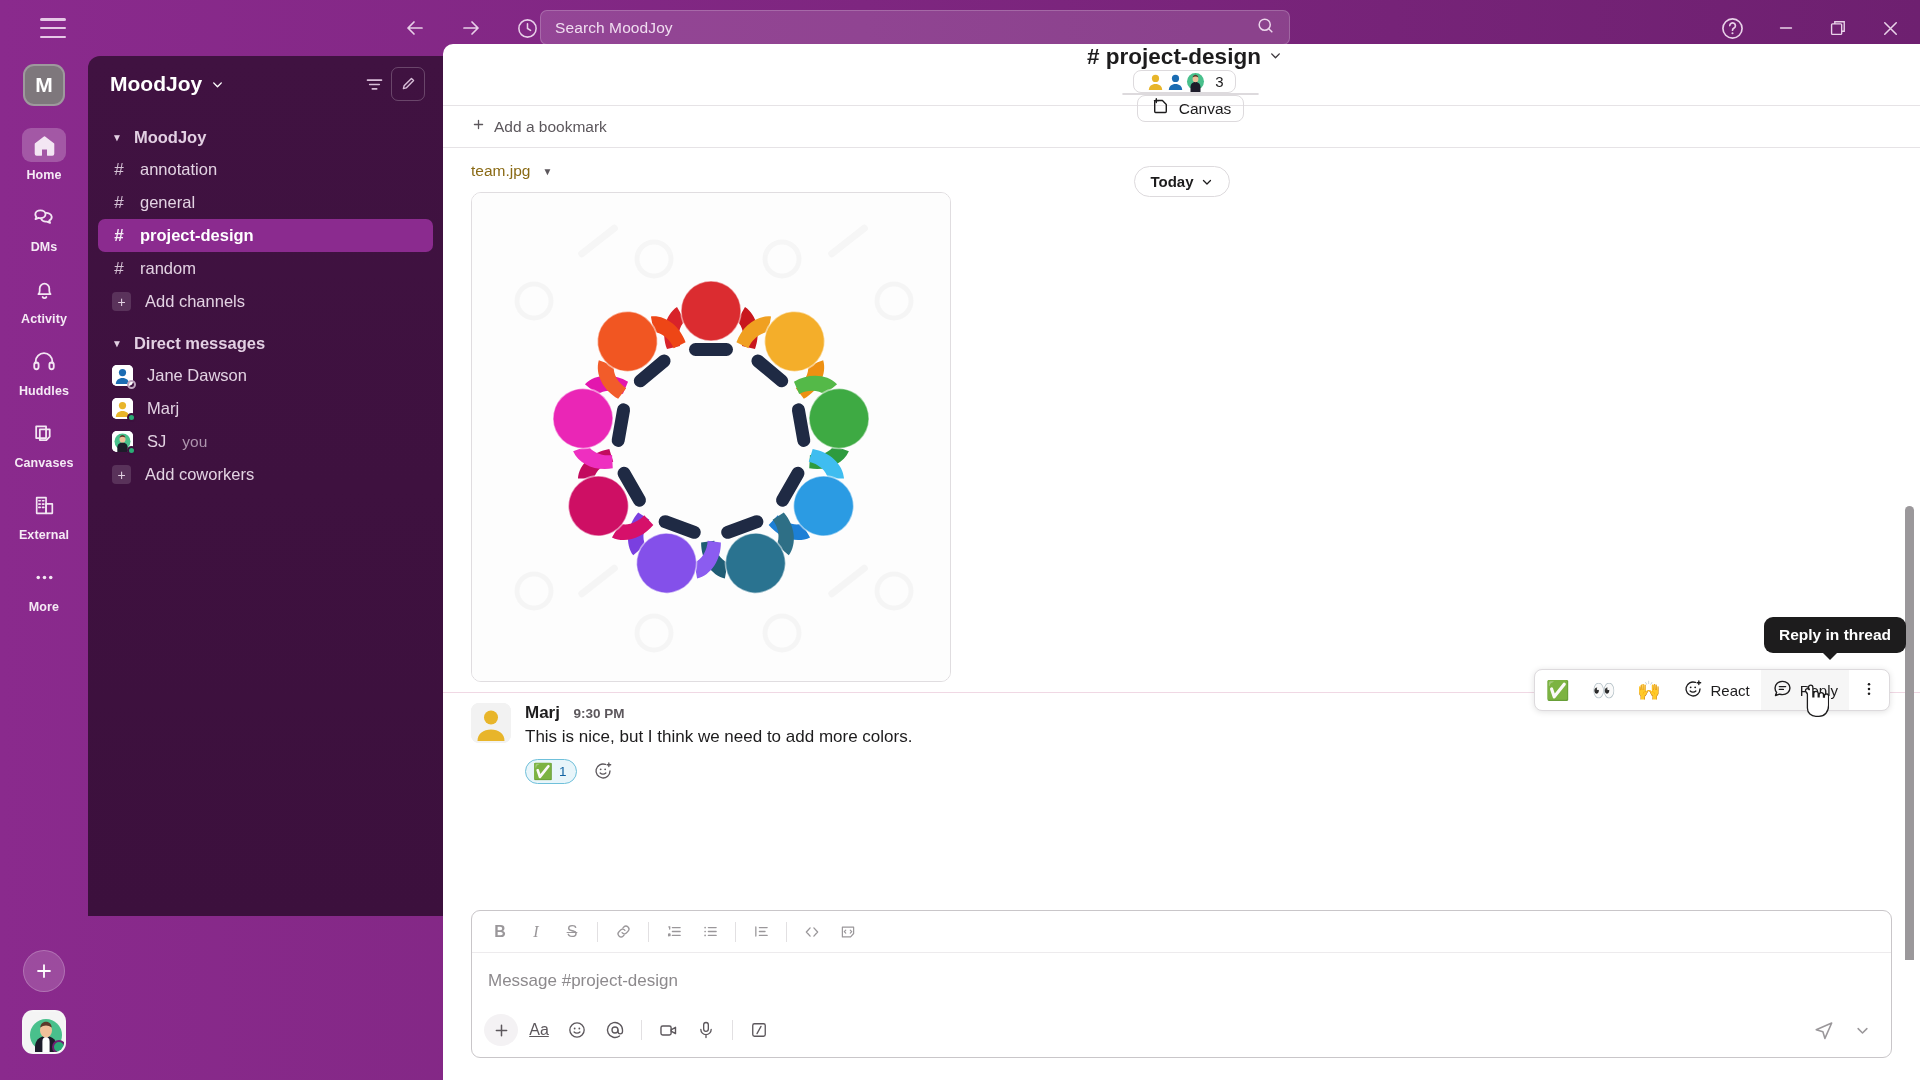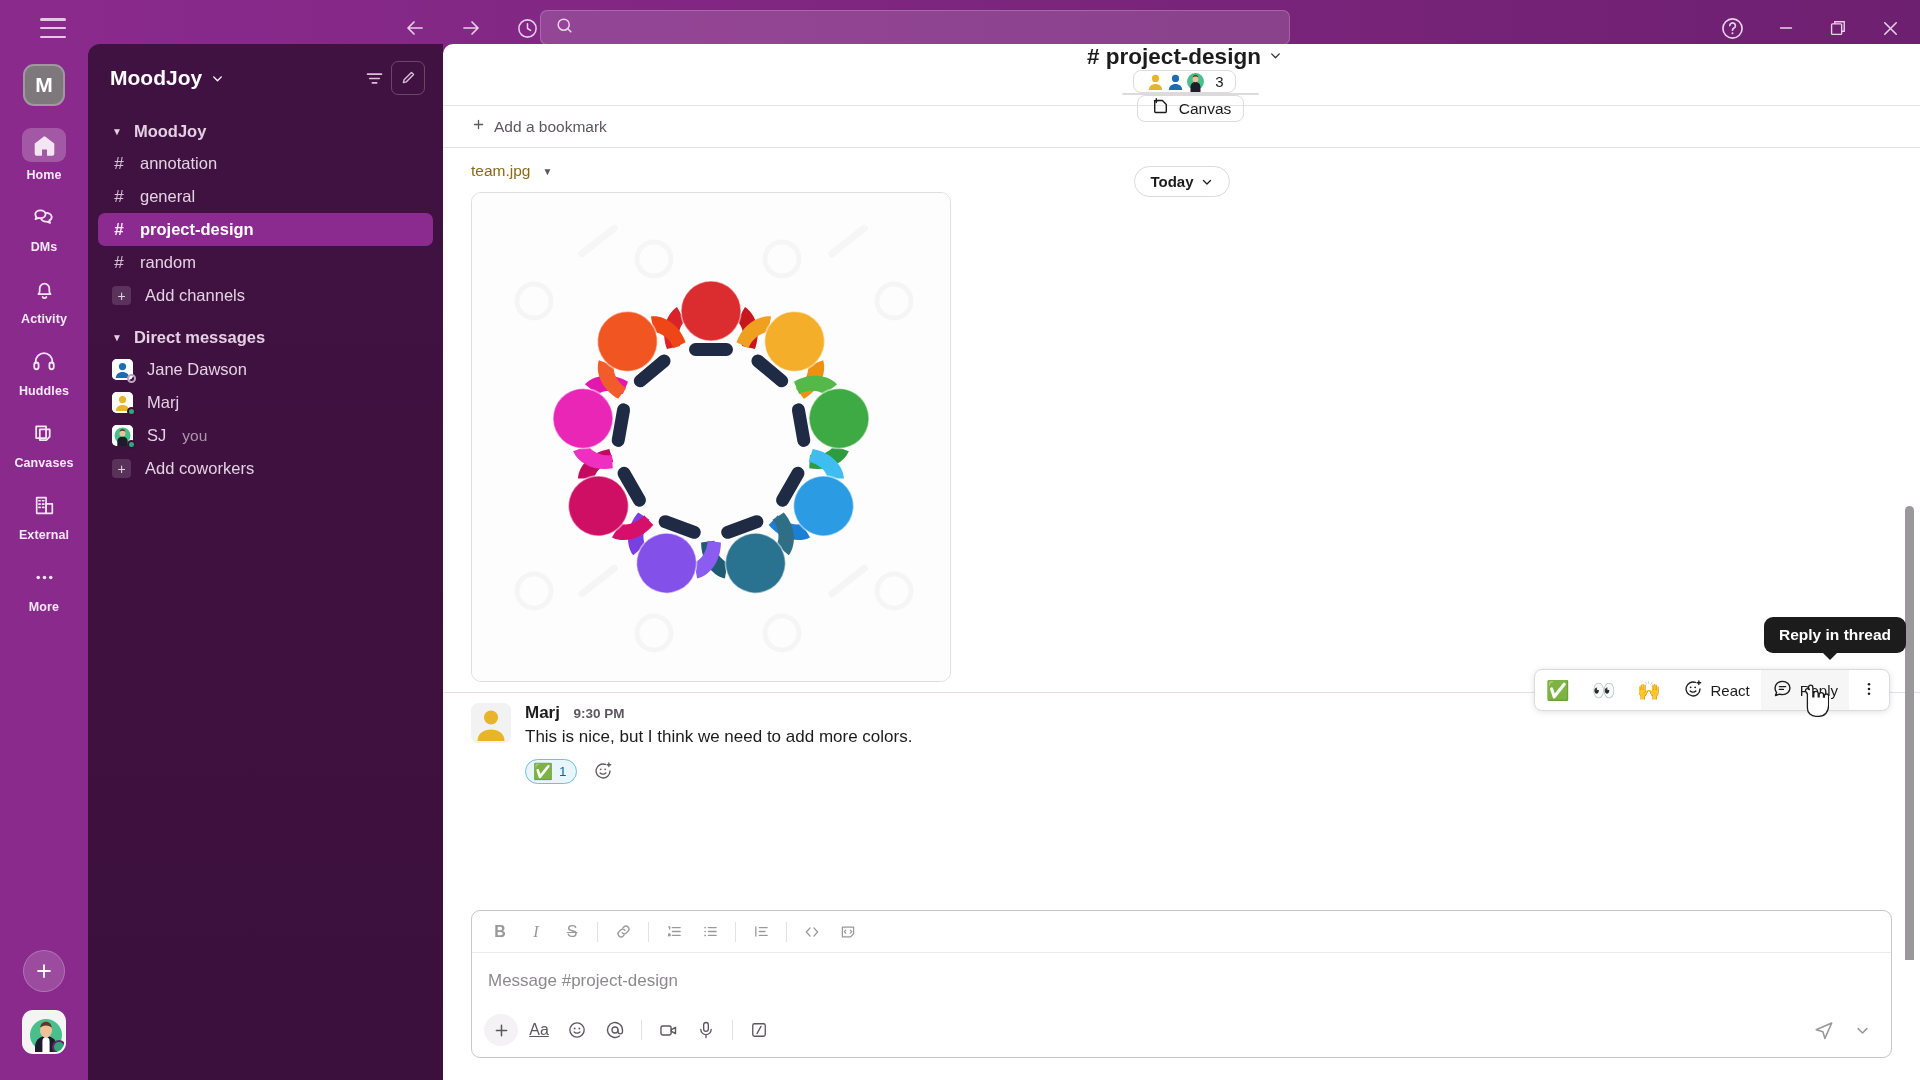--- a/index.html
+++ b/index.html
@@ -83,26 +83,25 @@
     background: #F2F2F2; overflow:hidden; cursor:pointer;
     border: 2px solid rgba(255,255,255,0.3);
   }
   .me-avatar .dot {
     position:absolute; right:-2px; bottom:-2px; width:14px;height:14px;border-radius:50%;
     background:#2BAC76; border:2.5px solid #6E2070;
   }
 
   
   .sidebar {
-    position:absolute; left:88px; top:44px;
-    width: 355px; height: 1036px;
+    position:absolute; left:88px; top:56px;
+    width: 355px; height: 860px;
     background: #3F1140;
     background: linear-gradient(180deg,#401241 0%,#3C103D 100%);
     border-top-left-radius: 12px;
-    padding-top: 6px;
   }
   .ws-header { height: 56px; display:flex; align-items:center; padding: 0 18px 0 22px; }
   .ws-name { color:#fff; font-size: 21px; font-weight: 700; display:flex; align-items:center; gap:9px; cursor:pointer;}
   .ws-header .sp { flex:1 }
   .ws-ic { width: 34px;height:34px; border-radius:7px; display:flex;align-items:center;justify-content:center; color:#D9BFD9; cursor:pointer;}
   .ws-ic.boxed { border:1px solid rgba(255,255,255,0.22); }
 
   .sec { margin-top: 10px; }
   .sec-head {
     display:flex; align-items:center; gap: 12px;
@@ -267,20 +266,21 @@
       </div>
       <div class="nav-ic">
         <svg width="23" height="23" viewBox="0 0 24 24" fill="none" stroke="currentColor" stroke-width="1.6">
             <circle cx="12" cy="12" r="9"></circle>
             <path d="M12 7v5l3.2 2" stroke-linecap="round"></path>
           </svg>
       </div>
     </div>
 
     <div class="searchbar">
+      <span class="ph">Search MoodJoy</span>
       <span class="mag">
         <svg width="19" height="19" viewBox="0 0 24 24" fill="none" stroke="currentColor" stroke-width="1.9" stroke-linecap="round">
             <circle cx="11" cy="11" r="7"></circle>
             <path d="M20 20l-3.6-3.6"></path>
           </svg>
       </span>
     </div>
 
     <div class="tb-right">
       <div class="tb-ic">

